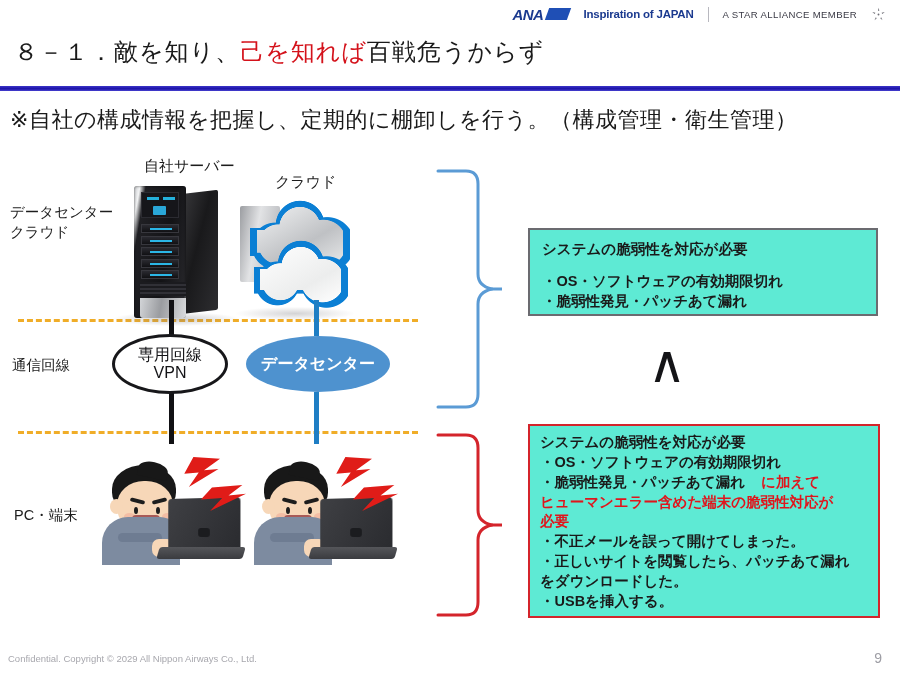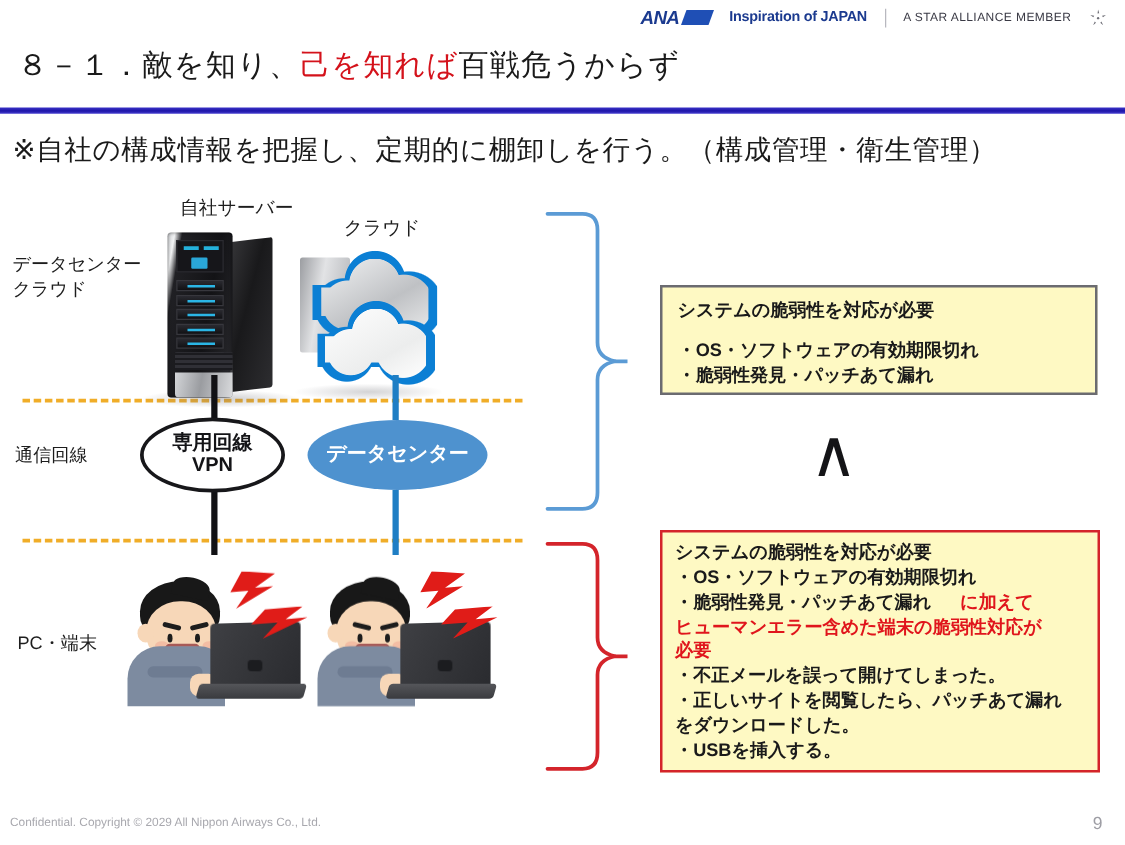--- a/index.html
+++ b/index.html
@@ -184,21 +184,21 @@
 
   
   .ellipse {
     position: absolute; display: flex; flex-direction: column;
     align-items: center; justify-content: center; text-align: center;
     line-height: 1.12;
   }
   #ell-vpn {
     left: 112px; top: 334px; width: 116px; height: 60px;
     border-radius: 50%; background: #ffffff; border: 3px solid #17171a;
-    font-size: 16px; font-weight: bold; color: #141417;
+    font-size: 16px; font-weight: normal; color: #141417;
   }
   #ell-inet {
     left: 246px; top: 336px; width: 144px; height: 56px;
     border-radius: 50%; background: #4e92cf;
     font-size: 16px; font-weight: bold; color: #ffffff;
   }
 
   
   .person { position: absolute; width: 150px; height: 110px; }
   #person-1 { left: 96px; top: 455px; }
@@ -283,21 +283,21 @@
 
   
   .caret {
     position: absolute; left: 648px; top: 338px;
     font-size: 52px; line-height: 1; color: #141417;
     font-weight: 300; font-family: "DejaVu Sans", sans-serif;
   }
 
   
   .infobox {
-    position: absolute; background: #fef9c3;
+    position: absolute; background: #5eead4;
   }
   #box-top {
     left: 528px; top: 228px; width: 350px; height: 88px;
     border: 2px solid #6b6b70;
     padding: 9px 12px 0 12px;
   }
   #box-bottom {
     left: 528px; top: 424px; width: 352px; height: 194px;
     border: 2px solid #d4242b;
     padding: 7px 10px 0 10px;
@@ -474,21 +474,21 @@
     <div class="bx-gap"></div>
     <div class="bx-line">・OS・ソフトウェアの有効期限切れ</div>
     <div class="bx-line">・脆弱性発見・パッチあて漏れ</div>
   </div>
 
   <div class="infobox" id="box-bottom">
     <div class="bx-line">システムの脆弱性を対応が必要</div>
     <div class="bx-line">・OS・ソフトウェアの有効期限切れ</div>
     <div class="bx-line">
       <span>・脆弱性発見・パッチあて漏れ</span>
-      <span class="bx-red" style="margin-left:19px">に加えて</span>
+      <span class="bx-red" style="margin-left:12px">に加えて</span>
     </div>
     <div class="bx-line bx-red">ヒューマンエラー含めた端末の脆弱性対応が</div>
     <div class="bx-line bx-red">必要</div>
     <div class="bx-line">・不正メールを誤って開けてしまった。</div>
     <div class="bx-line">・正しいサイトを閲覧したら、パッチあて漏れ</div>
     <div class="bx-line">をダウンロードした。</div>
     <div class="bx-line">・USBを挿入する。</div>
   </div>
 
   <div class="footer-text">Confidential. Copyright © 2029 All Nippon Airways Co., Ltd.</div>

